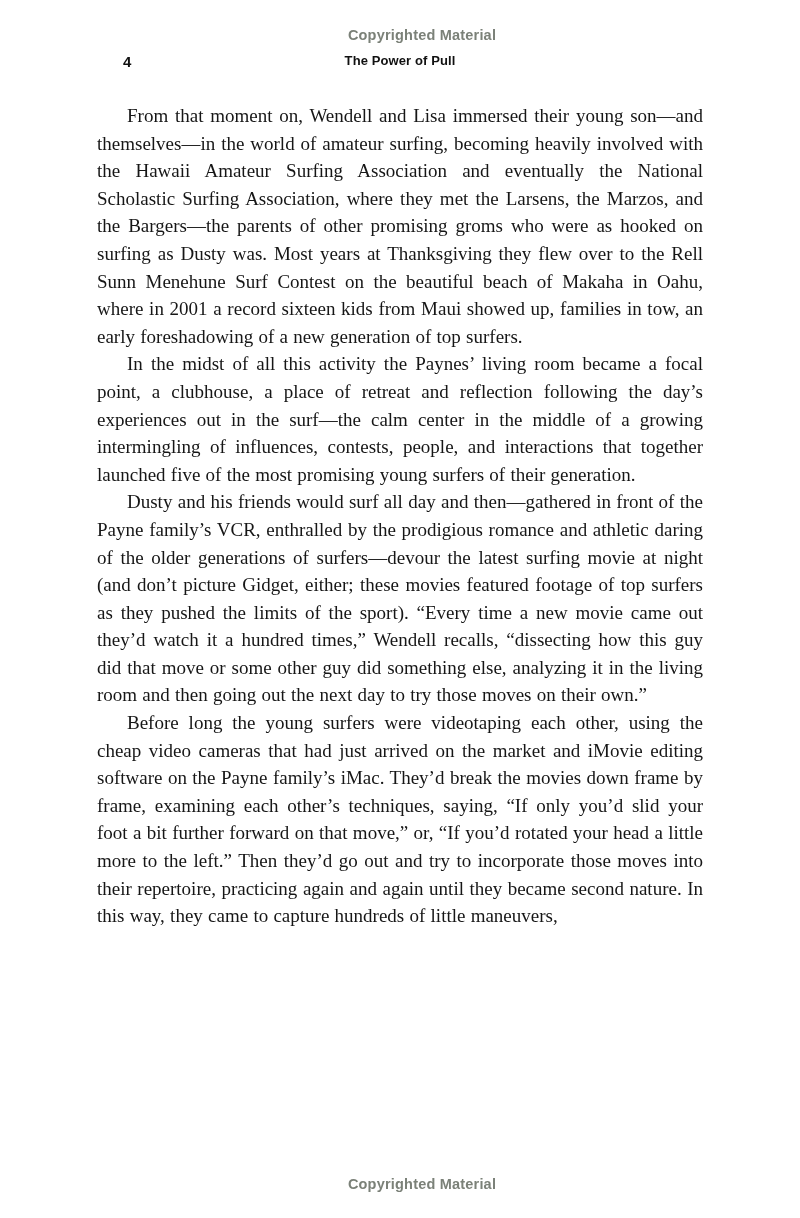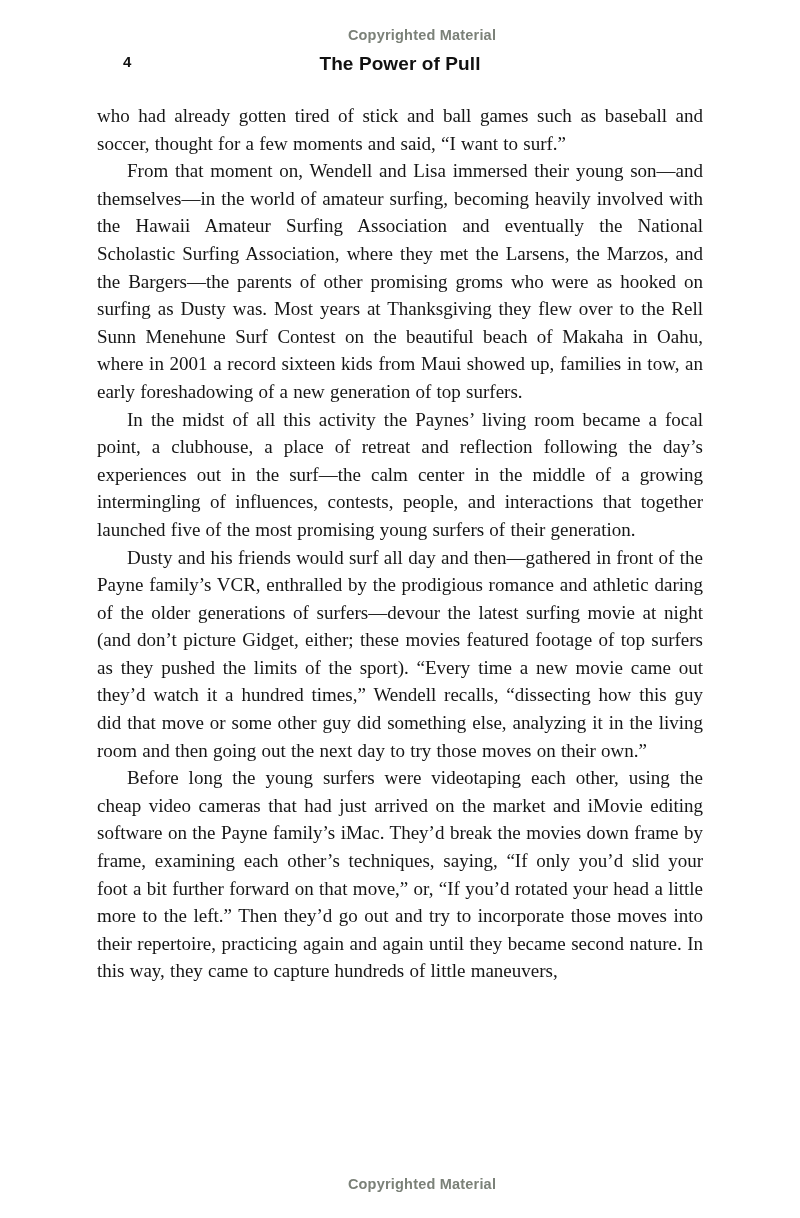--- a/index.html
+++ b/index.html
@@ -47,21 +47,21 @@
     color: #111111;
   }
   .running-title {
     position: absolute;
     left: 0;
     width: 100%;
     top: 0;
     text-align: center;
     font-family: "Liberation Sans", sans-serif;
     font-weight: bold;
-    font-size: 19px;
+    font-size: 13px;
     letter-spacing: 0.1px;
     color: #111111;
   }
   .body-text {
     position: absolute;
     top: 102px;
     left: 97px;
     width: 606px;
   }
   .body-text p {
@@ -83,21 +83,20 @@
 <div class="page">
 
   <div class="notice notice-top">Copyrighted Material</div>
 
   <div class="running-header">
     <span class="page-number">4</span>
     <span class="running-title">The Power of Pull</span>
   </div>
 
   <div class="body-text">
-    <p>who had already gotten tired of stick and ball games such as baseball and soccer, thought for a few moments and said, “I want to surf.”</p>
     <p class="indent">From that moment on, Wendell and Lisa immersed their young son—and themselves—in the world of amateur surfing, becoming heavily involved with the Hawaii Amateur Surfing Association and eventually the National Scholastic Surfing Association, where they met the Larsens, the Marzos, and the Bargers—the parents of other promising groms who were as hooked on surfing as Dusty was. Most years at Thanksgiving they flew over to the Rell Sunn Menehune Surf Contest on the beautiful beach of Makaha in Oahu, where in 2001 a record sixteen kids from Maui showed up, families in tow, an early foreshadowing of a new generation of top surfers.</p>
     <p class="indent">In the midst of all this activity the Paynes’ living room became a focal point, a clubhouse, a place of retreat and reflection following the day’s experiences out in the surf—the calm center in the middle of a growing intermingling of influences, contests, people, and interactions that together launched five of the most promising young surfers of their generation.</p>
     <p class="indent">Dusty and his friends would surf all day and then—gathered in front of the Payne family’s VCR, enthralled by the prodigious romance and athletic daring of the older generations of surfers—devour the latest surfing movie at night (and don’t picture Gidget, either; these movies featured footage of top surfers as they pushed the limits of the sport). “Every time a new movie came out they’d watch it a hundred times,” Wendell recalls, “dissecting how this guy did that move or some other guy did something else, analyzing it in the living room and then going out the next day to try those moves on their own.”</p>
     <p class="indent">Before long the young surfers were videotaping each other, using the cheap video cameras that had just arrived on the market and iMovie editing software on the Payne family’s iMac. They’d break the movies down frame by frame, examining each other’s techniques, saying, “If only you’d slid your foot a bit further forward on that move,” or, “If you’d rotated your head a little more to the left.” Then they’d go out and try to incorporate those moves into their repertoire, practicing again and again until they became second nature. In this way, they came to capture hundreds of little maneuvers,</p>
   </div>
 
   <div class="notice notice-bottom">Copyrighted Material</div>
 
 </div>
 

